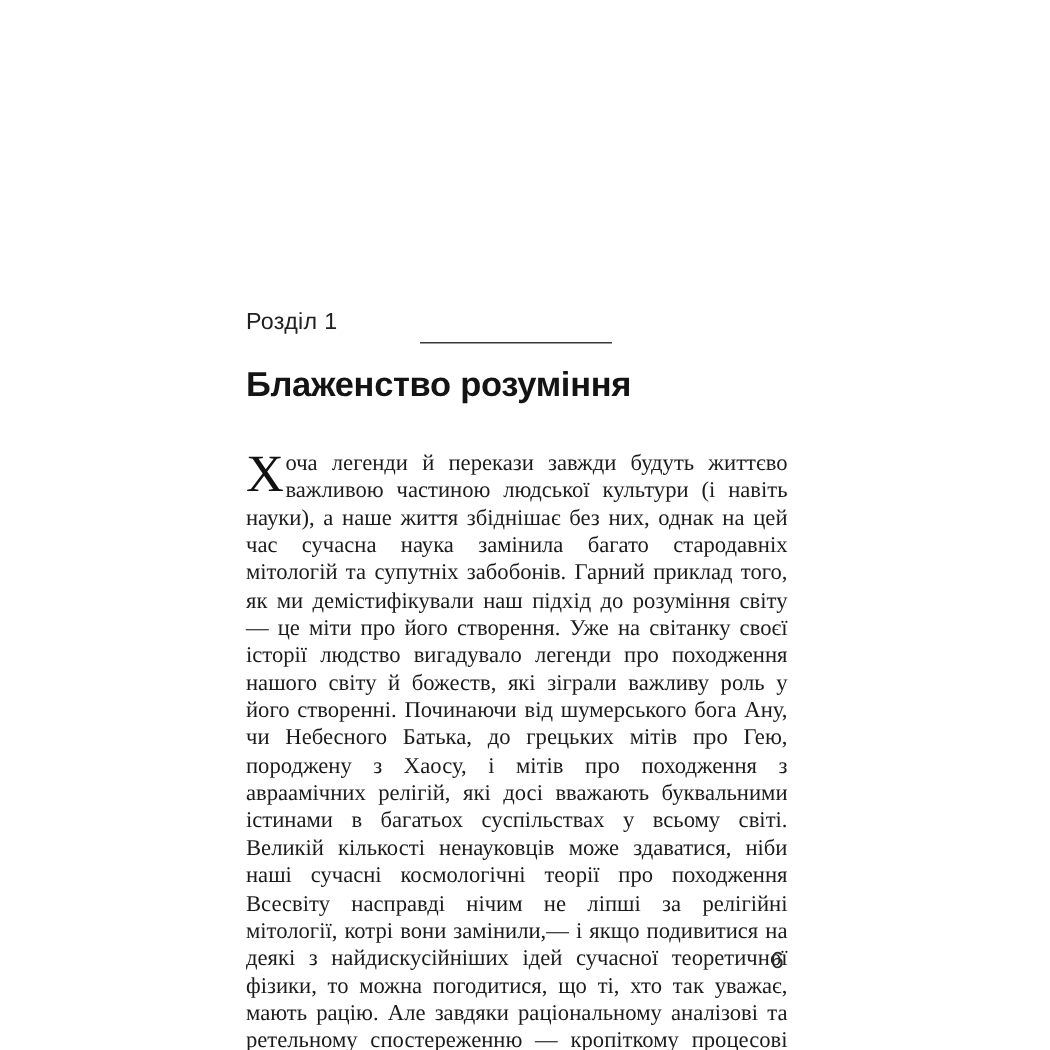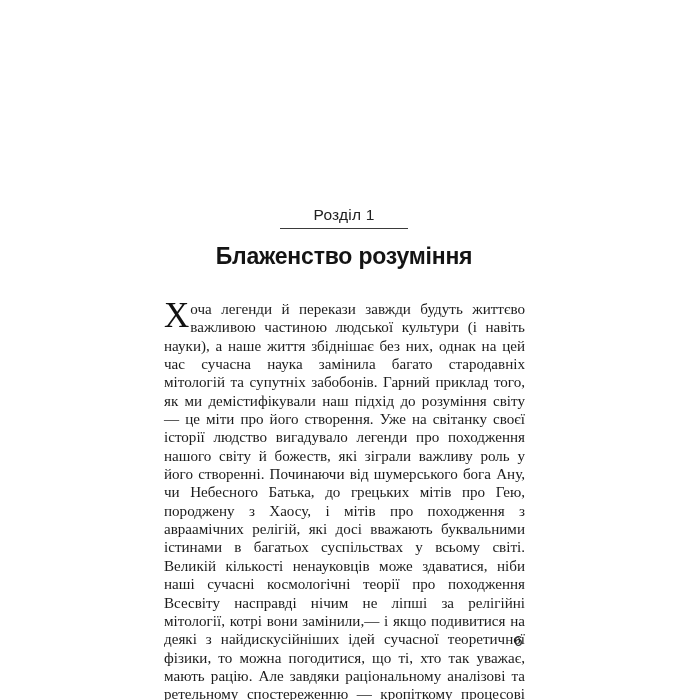--- a/index.html
+++ b/index.html
@@ -22,21 +22,21 @@
     height: 700px;
     box-sizing: border-box;
   }
 
   
   .chapter-head {
     position: absolute;
     left: 164px;
     top: 206px;
     width: 360px;
-    text-align: center;
+    text-align: left;
   }
 
   .chapter-label {
     font-family: "Liberation Sans", "DejaVu Sans", sans-serif;
     font-size: 15.5px;
     font-weight: 400;
     letter-spacing: 0.2px;
     color: #212121;
     line-height: 1.1;
     display: block;

